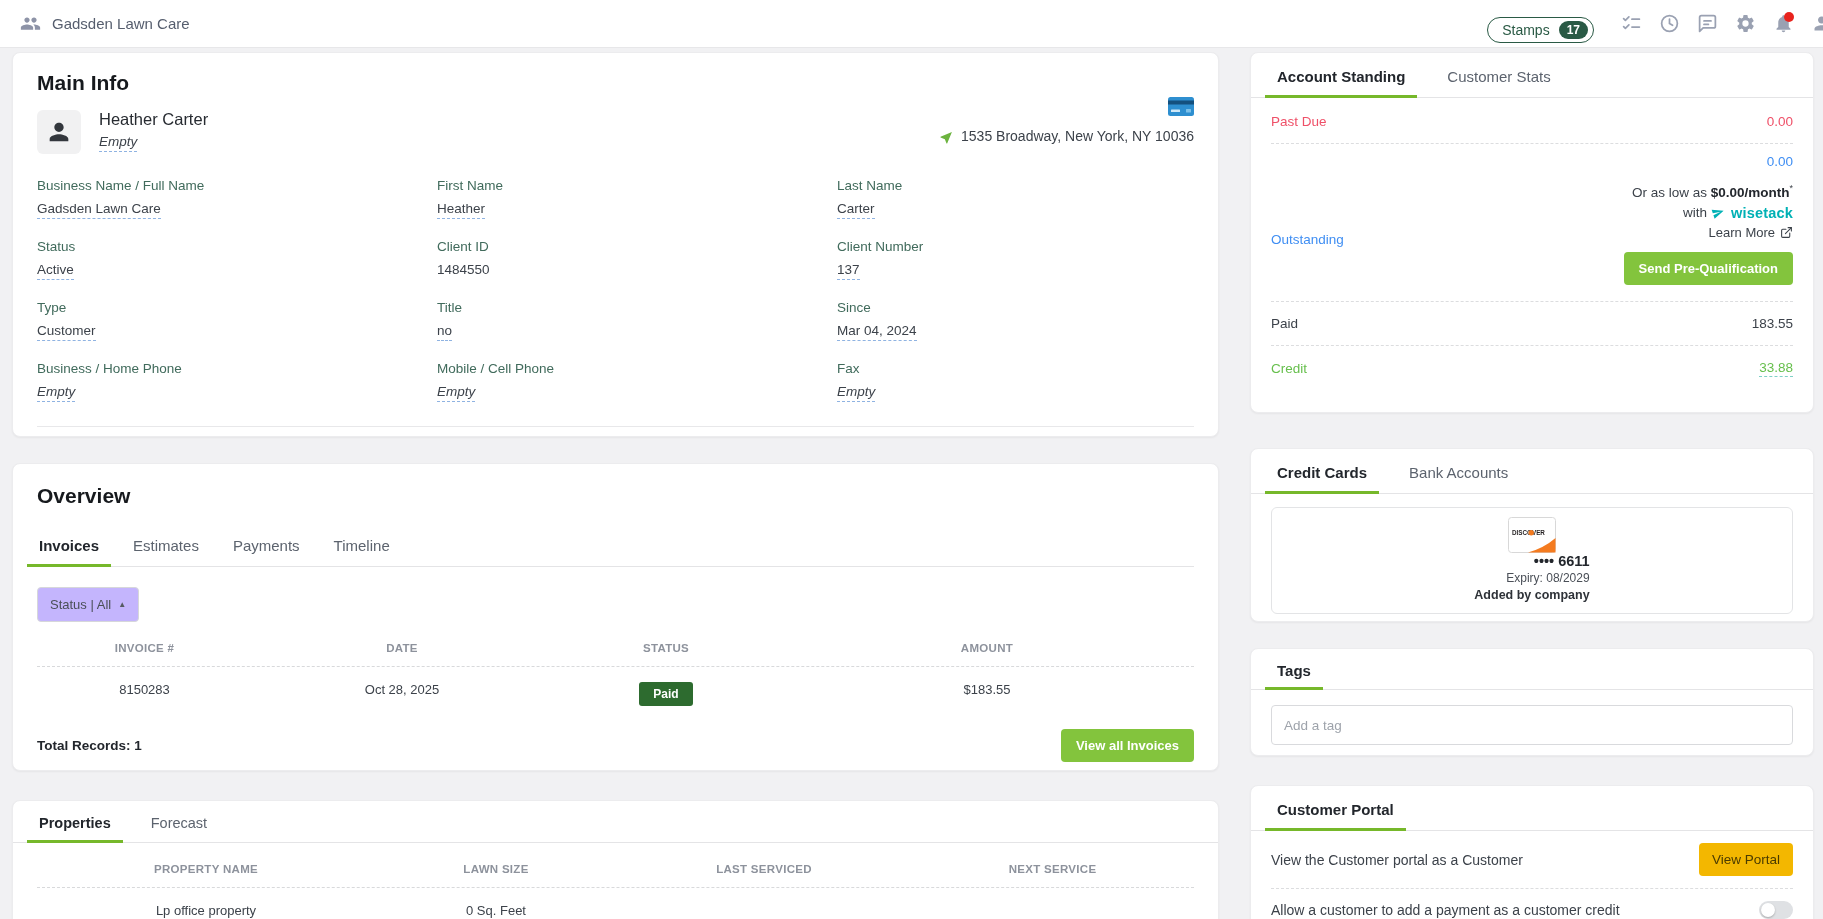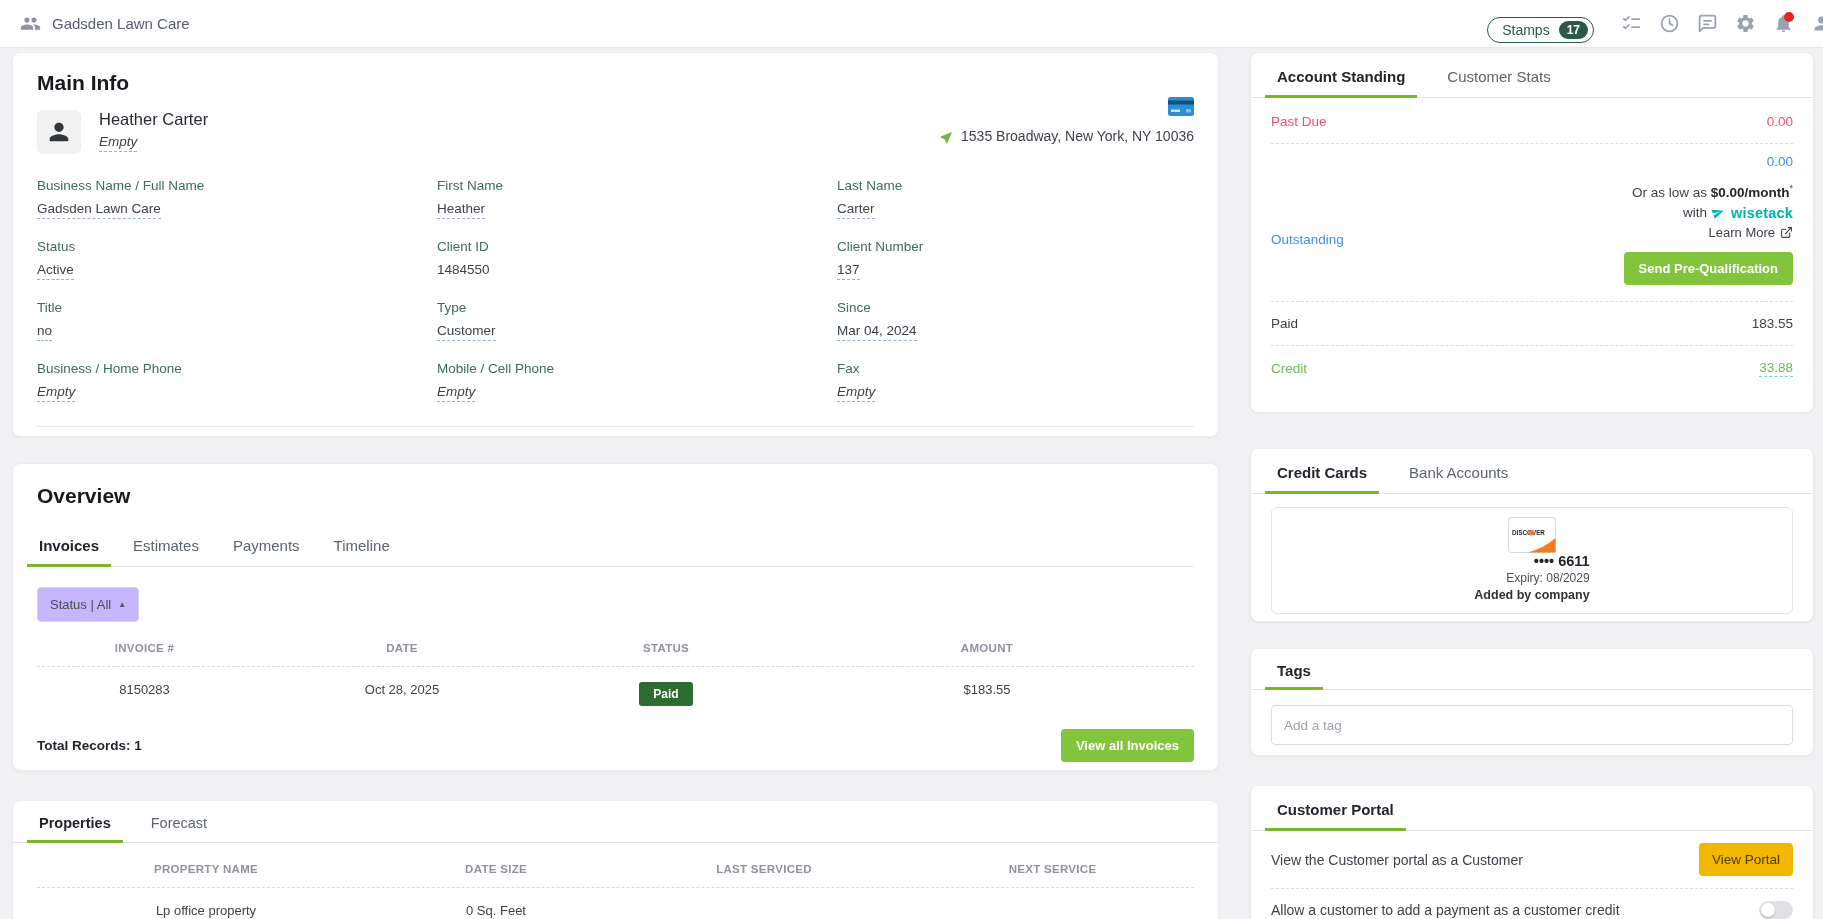--- a/index.html
+++ b/index.html
@@ -271,26 +271,26 @@
         </div>
         <div class="field">
           <div class="flabel">Client ID</div>
           <span class="fval">1484550</span>
         </div>
         <div class="field">
           <div class="flabel">Client Number</div>
           <span class="fval dashed">137</span>
         </div>
         <div class="field">
+          <div class="flabel">Type</div>
+          <span class="fval dashed">Customer</span>
+        </div>
+        <div class="field">
           <div class="flabel">Title</div>
           <span class="fval dashed">no</span>
-        </div>
-        <div class="field">
-          <div class="flabel">Type</div>
-          <span class="fval dashed">Customer</span>
         </div>
         <div class="field">
           <div class="flabel">Since</div>
           <span class="fval dashed">Mar 04, 2024</span>
         </div>
         <div class="field">
           <div class="flabel">Business / Home Phone</div>
           <span class="fval dashed italic">Empty</span>
         </div>
         <div class="field">
@@ -340,21 +340,21 @@
       </div>
     </section>
 
     <section class="card properties">
       <div class="tabs">
         <div class="tab active">Properties</div>
         <div class="tab">Forecast</div>
       </div>
       <div class="prop-grid">
         <div class="inv-head">PROPERTY NAME</div>
-        <div class="inv-head">DATE SIZE</div>
+        <div class="inv-head">LAWN SIZE</div>
         <div class="inv-head">LAST SERVICED</div>
         <div class="inv-head">NEXT SERVICE</div>
       </div>
       <div class="inv-sep" style="margin:0 24px;"></div>
       <div class="prop-grid">
         <div class="inv-cell">Lp office property</div>
         <div class="inv-cell">0 Sq. Feet</div>
         <div class="inv-cell"></div>
         <div class="inv-cell"></div>
       </div>

